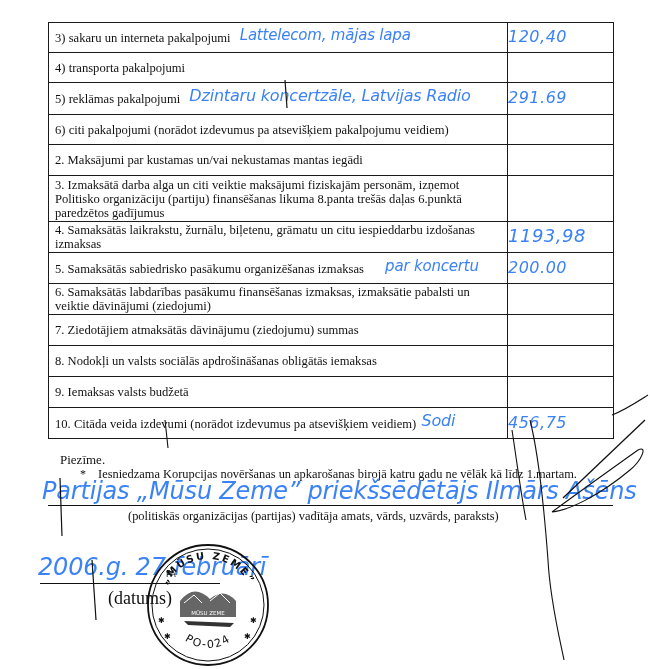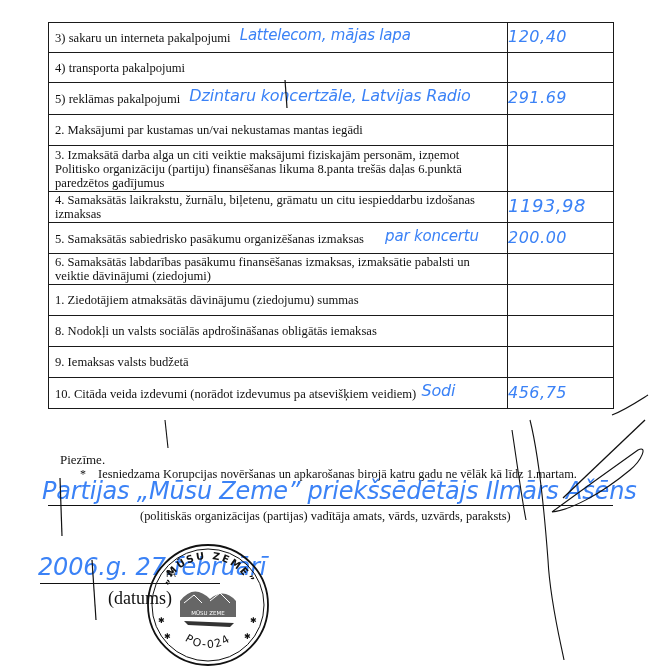--- a/index.html
+++ b/index.html
@@ -21,21 +21,21 @@
   .hw-val { font-size: 16px; letter-spacing: 0.5px; }
   .hw-val.lg { font-size: 18px; }
 
   .note-title { position: absolute; left: 60px; top: 452px; font-size: 13px; }
   .note-text { position: absolute; left: 98px; top: 467px; font-size: 12.4px; white-space: nowrap; }
   .note-star { position: absolute; left: 80px; top: 467px; font-size: 12px; }
 
   .sig-line { position: absolute; left: 48px; top: 505px; width: 565px; height: 0;
               border-top: 1.2px solid #111; }
   .sig-hw { position: absolute; left: 42px; top: 477px; font-size: 24px; white-space: nowrap; }
-  .sig-caption { position: absolute; left: 140px; top: 509px; font-size: 12.4px; white-space: nowrap; }
+  .sig-caption { position: absolute; left: 128px; top: 509px; font-size: 12.4px; white-space: nowrap; }
 
   .date-line { position: absolute; left: 40px; top: 583px; width: 180px; height: 0;
                border-top: 1.2px solid #111; }
   .date-hw { position: absolute; left: 38px; top: 553px; font-size: 24px; white-space: nowrap; }
   .date-caption { position: absolute; left: 108px; top: 588px; font-size: 18px; }
 
   .stamp { position: absolute; left: 144px; top: 543px; width: 128px; height: 124px; }
   .stroke-svg { position: absolute; left: 0; top: 0; pointer-events: none; }
 </style>
 </head>
@@ -60,20 +60,24 @@
       <td><span class="label">4) transporta pakalpojumi</span></td>
       <td class="val"><span class="hw hw-val"></span></td>
     </tr>
     <tr style="height:32px">
       <td>
         <span class="label">5) reklāmas pakalpojumi</span>
         <span class="hw hw-note big">Dzintaru koncertzāle, Latvijas Radio</span>
       </td>
       <td class="val"><span class="hw hw-val">291.69</span></td>
     </tr>
+    <tr style="height:30px">
+      <td><span class="label">6) citi pakalpojumi (norādot izdevumus pa atsevišķiem pakalpojumu veidiem)</span></td>
+      <td class="val"><span class="hw hw-val"></span></td>
+    </tr>
     <tr style="height:31px">
       <td><span class="label">2. Maksājumi par kustamas un/vai nekustamas mantas iegādi</span></td>
       <td class="val"><span class="hw hw-val"></span></td>
     </tr>
     <tr style="height:46px">
       <td>
             <span class="multi">3. Izmaksātā darba alga un citi veiktie maksājumi fiziskajām personām, izņemot Politisko organizāciju (partiju) finansēšanas likuma 8.panta trešās daļas 6.punktā paredzētos gadījumus</span>
           </td>
       <td class="val"><span class="hw hw-val"></span></td>
     </tr>
@@ -90,21 +94,21 @@
       </td>
       <td class="val"><span class="hw hw-val">200.00</span></td>
     </tr>
     <tr style="height:31px">
       <td>
             <span class="multi">6. Samaksātās labdarības pasākumu finansēšanas izmaksas, izmaksātie pabalsti un veiktie dāvinājumi (ziedojumi)</span>
           </td>
       <td class="val"><span class="hw hw-val"></span></td>
     </tr>
     <tr style="height:31px">
-      <td><span class="label">1. Ziedotājiem atmaksātās dāvinājumu (ziedojumu) summas</span></td>
+      <td><span class="label">7. Ziedotājiem atmaksātās dāvinājumu (ziedojumu) summas</span></td>
       <td class="val"><span class="hw hw-val"></span></td>
     </tr>
     <tr style="height:31px">
       <td><span class="label">8. Nodokļi un valsts sociālās apdrošināšanas obligātās iemaksas</span></td>
       <td class="val"><span class="hw hw-val"></span></td>
     </tr>
     <tr style="height:31px">
       <td><span class="label">9. Iemaksas valsts budžetā</span></td>
       <td class="val"><span class="hw hw-val"></span></td>
     </tr>

